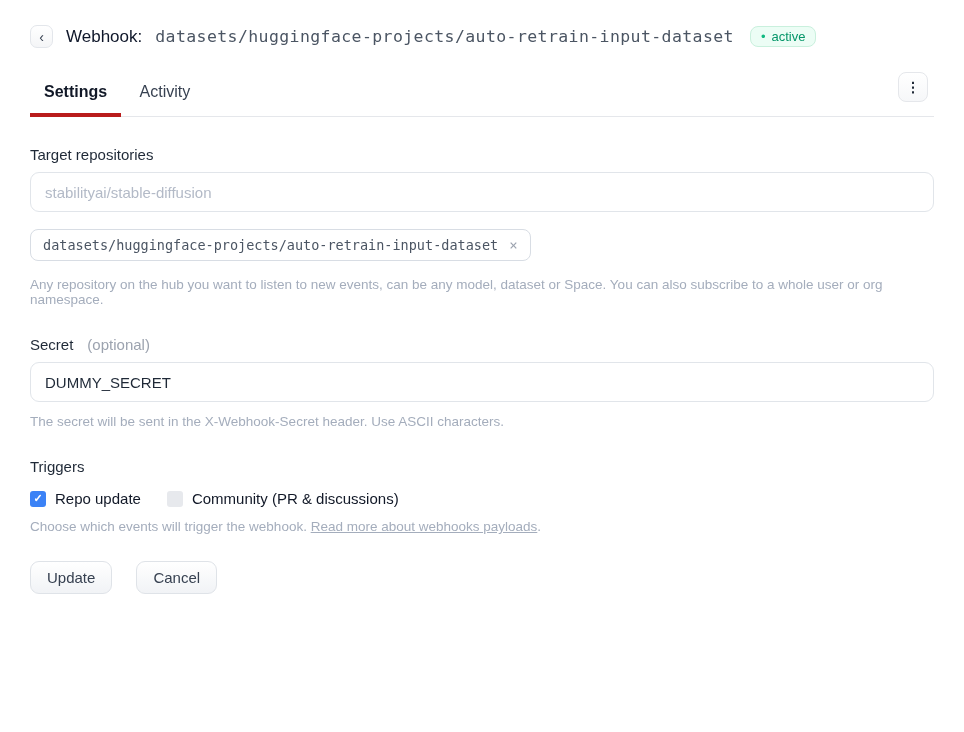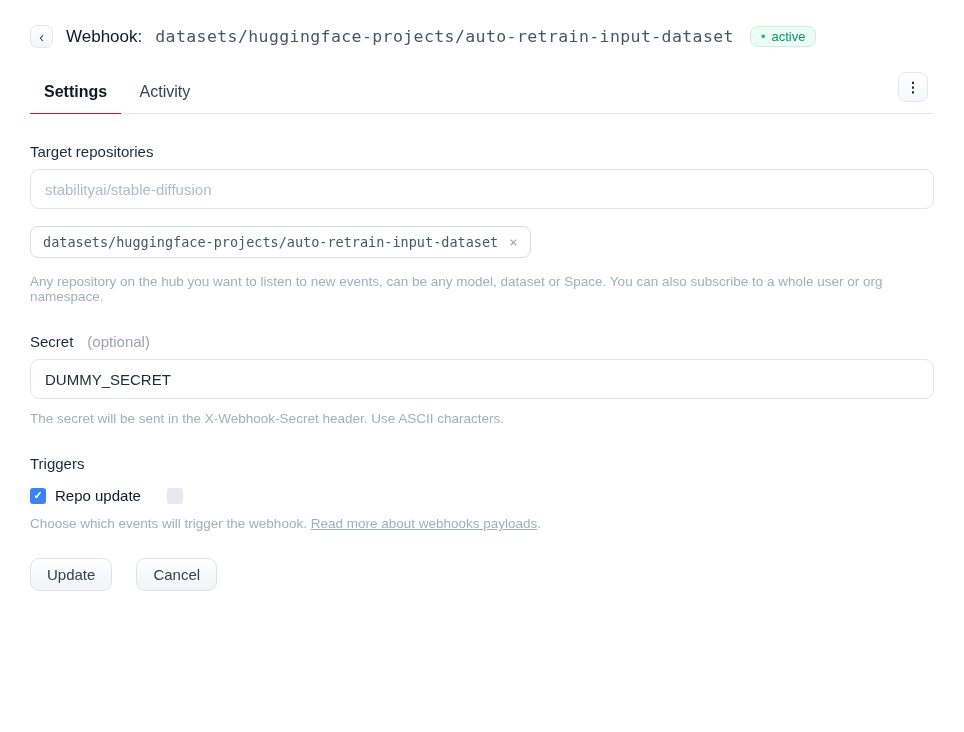--- a/index.html
+++ b/index.html
@@ -25,21 +25,21 @@
     padding: 2px 10px; font-size: 13px; color: #059669; margin-left: 3px; white-space: nowrap;
   }
   .status-badge .dot { font-size: 13px; color: #10b981; line-height: 1; }
 
   
   .tabs-row { position: relative; margin: 31px 30px 0; border-bottom: 1px solid #e5e7eb; }
   .tab {
     display: inline-block; padding: 4px 14px 12px; font-size: 16px;
     color: #374151; cursor: pointer; margin-bottom: -1px;
   }
-  .tab.active { color: #111827; font-weight: 700; border-bottom: 1px solid #b91c1c; }
+  .tab.active { color: #111827; font-weight: 700; border-bottom: 4px solid #b91c1c; }
   .kebab-btn {
     position: absolute; right: 6px; top: -7px;
     width: 30px; height: 30px; border: 1px solid #e5e7eb; border-radius: 8px;
     background: linear-gradient(to bottom, #ffffff, #f6f7f9);
     display: flex; align-items: center; justify-content: center;
     color: #1f2937; font-size: 14px; font-weight: 700; cursor: pointer;
   }
 
   
   .main { padding: 0 30px; }
@@ -137,20 +137,21 @@
       <div class="checkbox-item">
         <span class="checkbox checked">
           <span class="mark">✓</span>
         </span>
         <span class="checkbox-label">Repo update</span>
       </div>
       <div class="checkbox-item">
         <span class="checkbox">
           
         </span>
+        <span class="checkbox-label">Community (PR &amp; discussions)</span>
       </div>
     </div>
     <div class="help-text tight">
       <span>Choose which events will trigger the webhook. </span><a class="help-link">Read more about webhooks payloads</a><span>.</span>
     </div>
   </div>
 
   <div class="actions">
     <button class="btn">Update</button>
     <button class="btn">Cancel</button>

